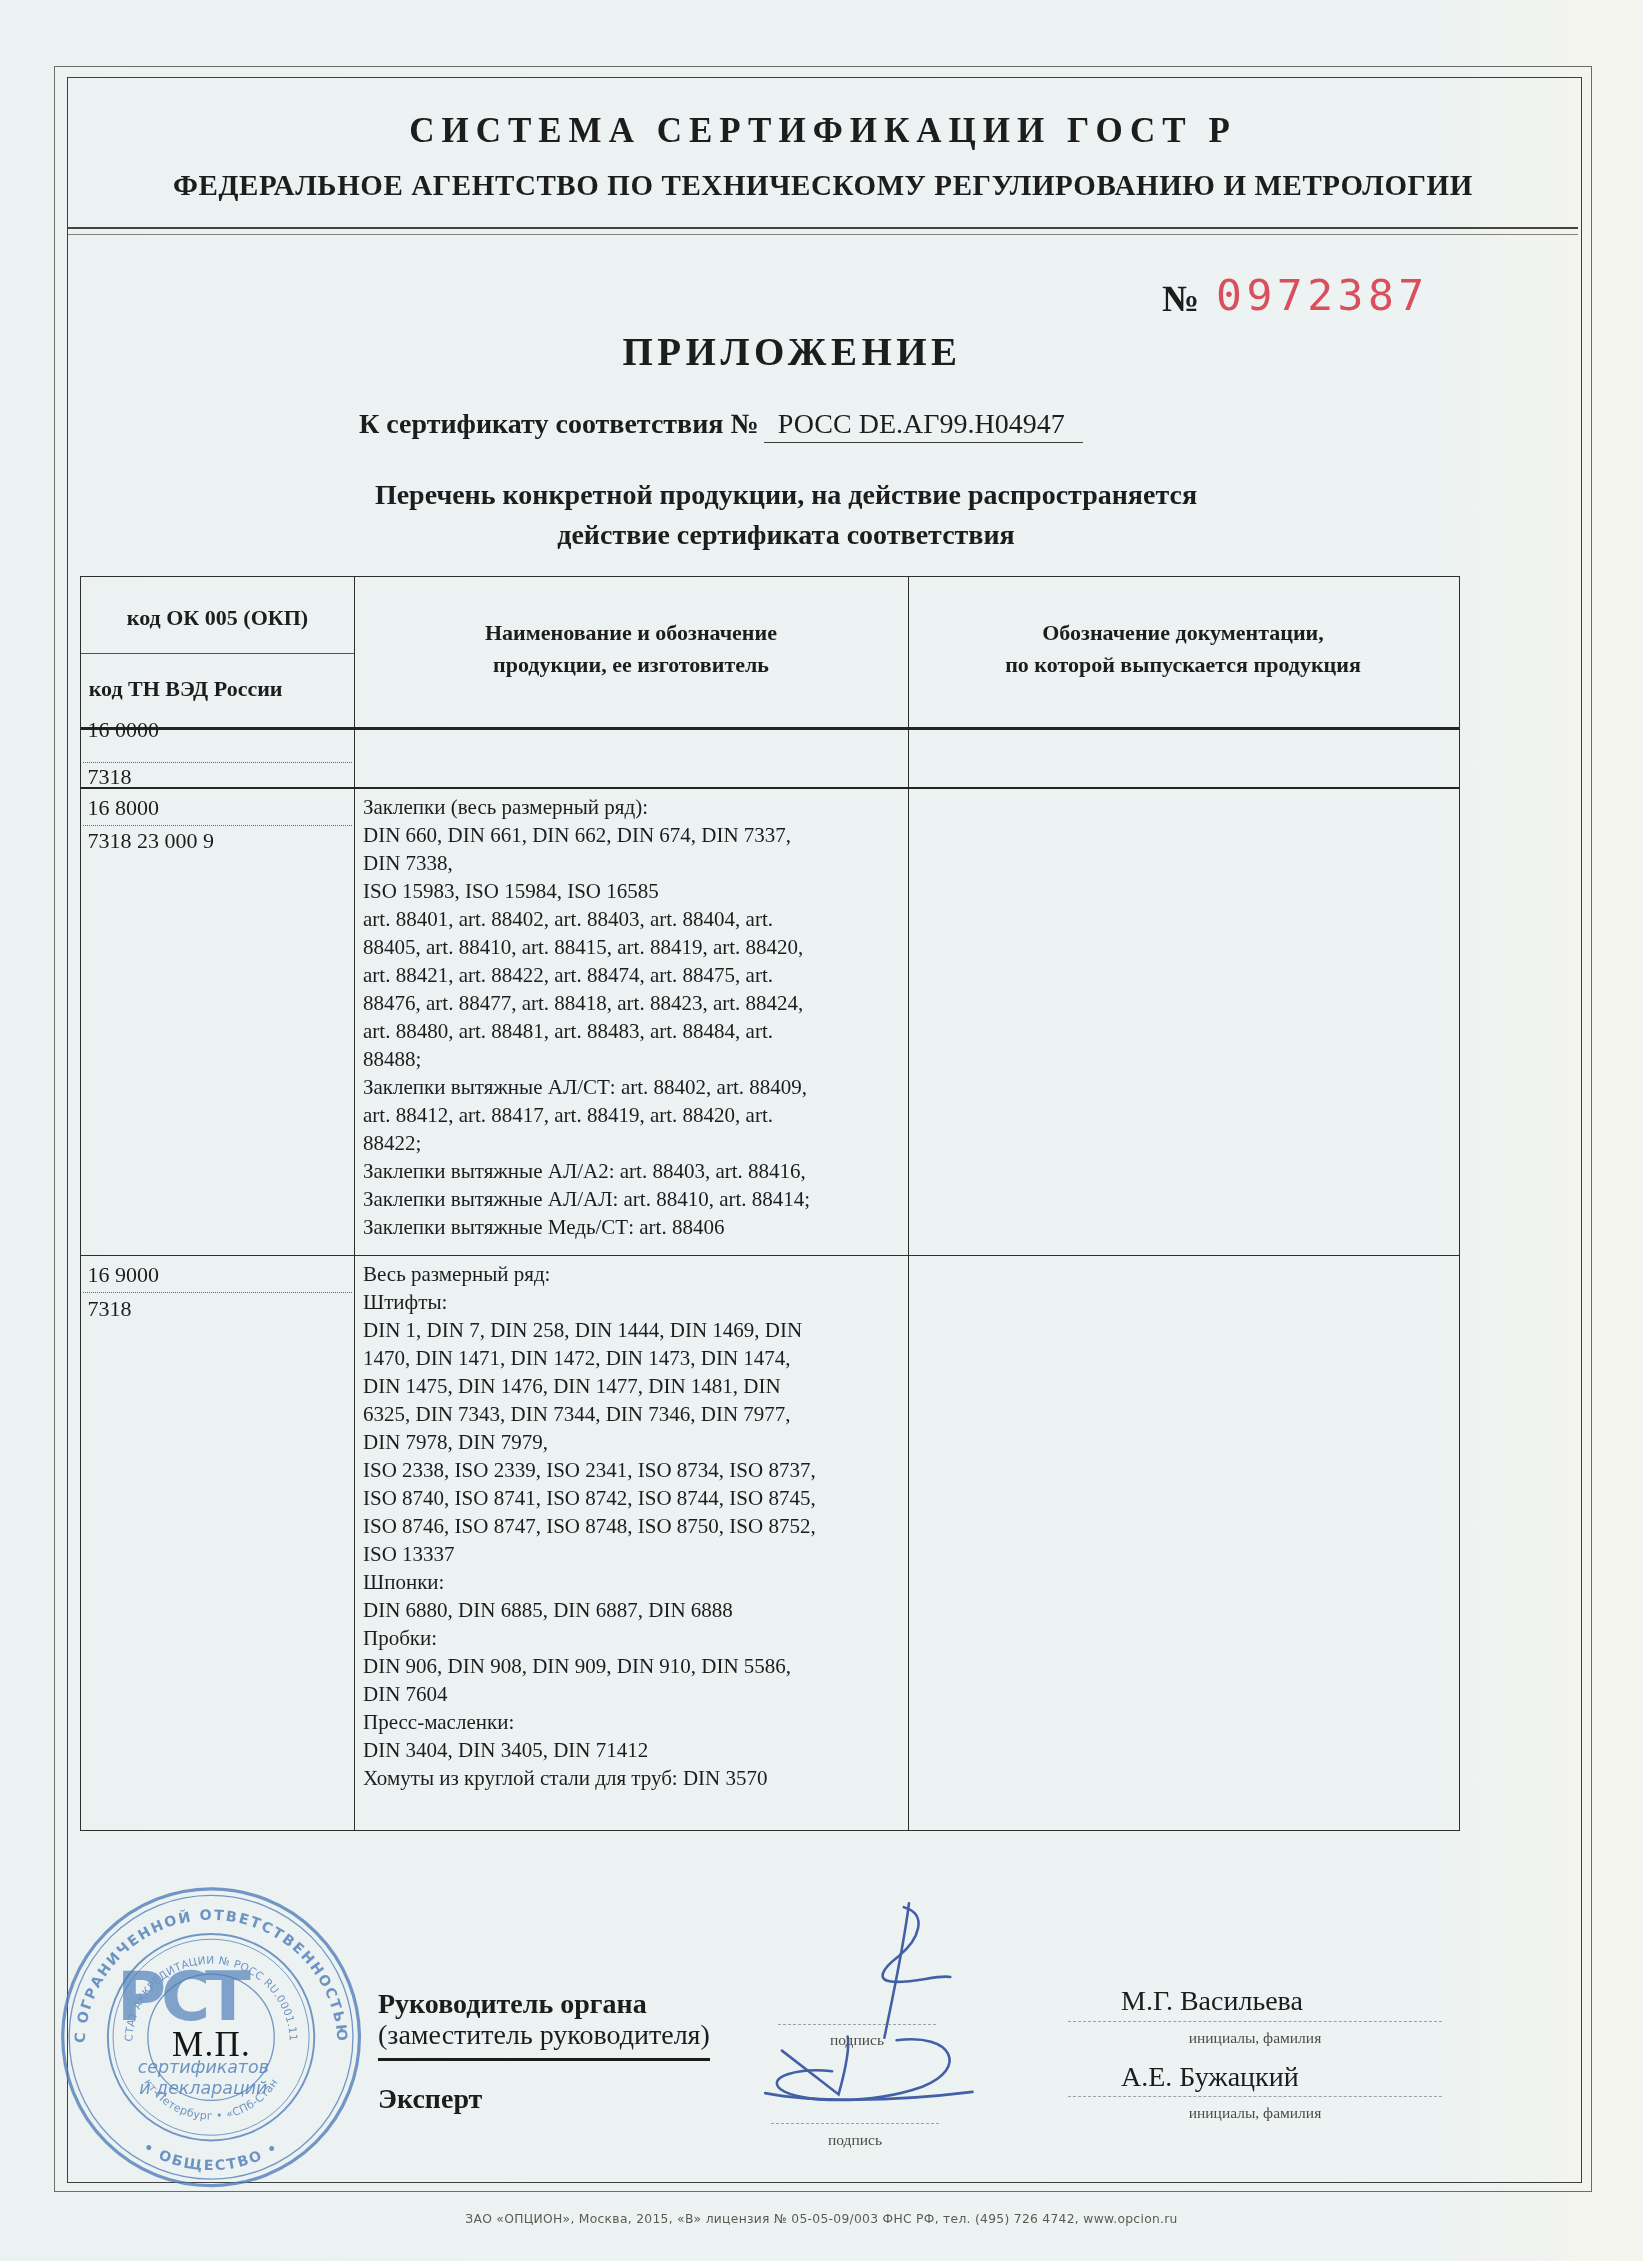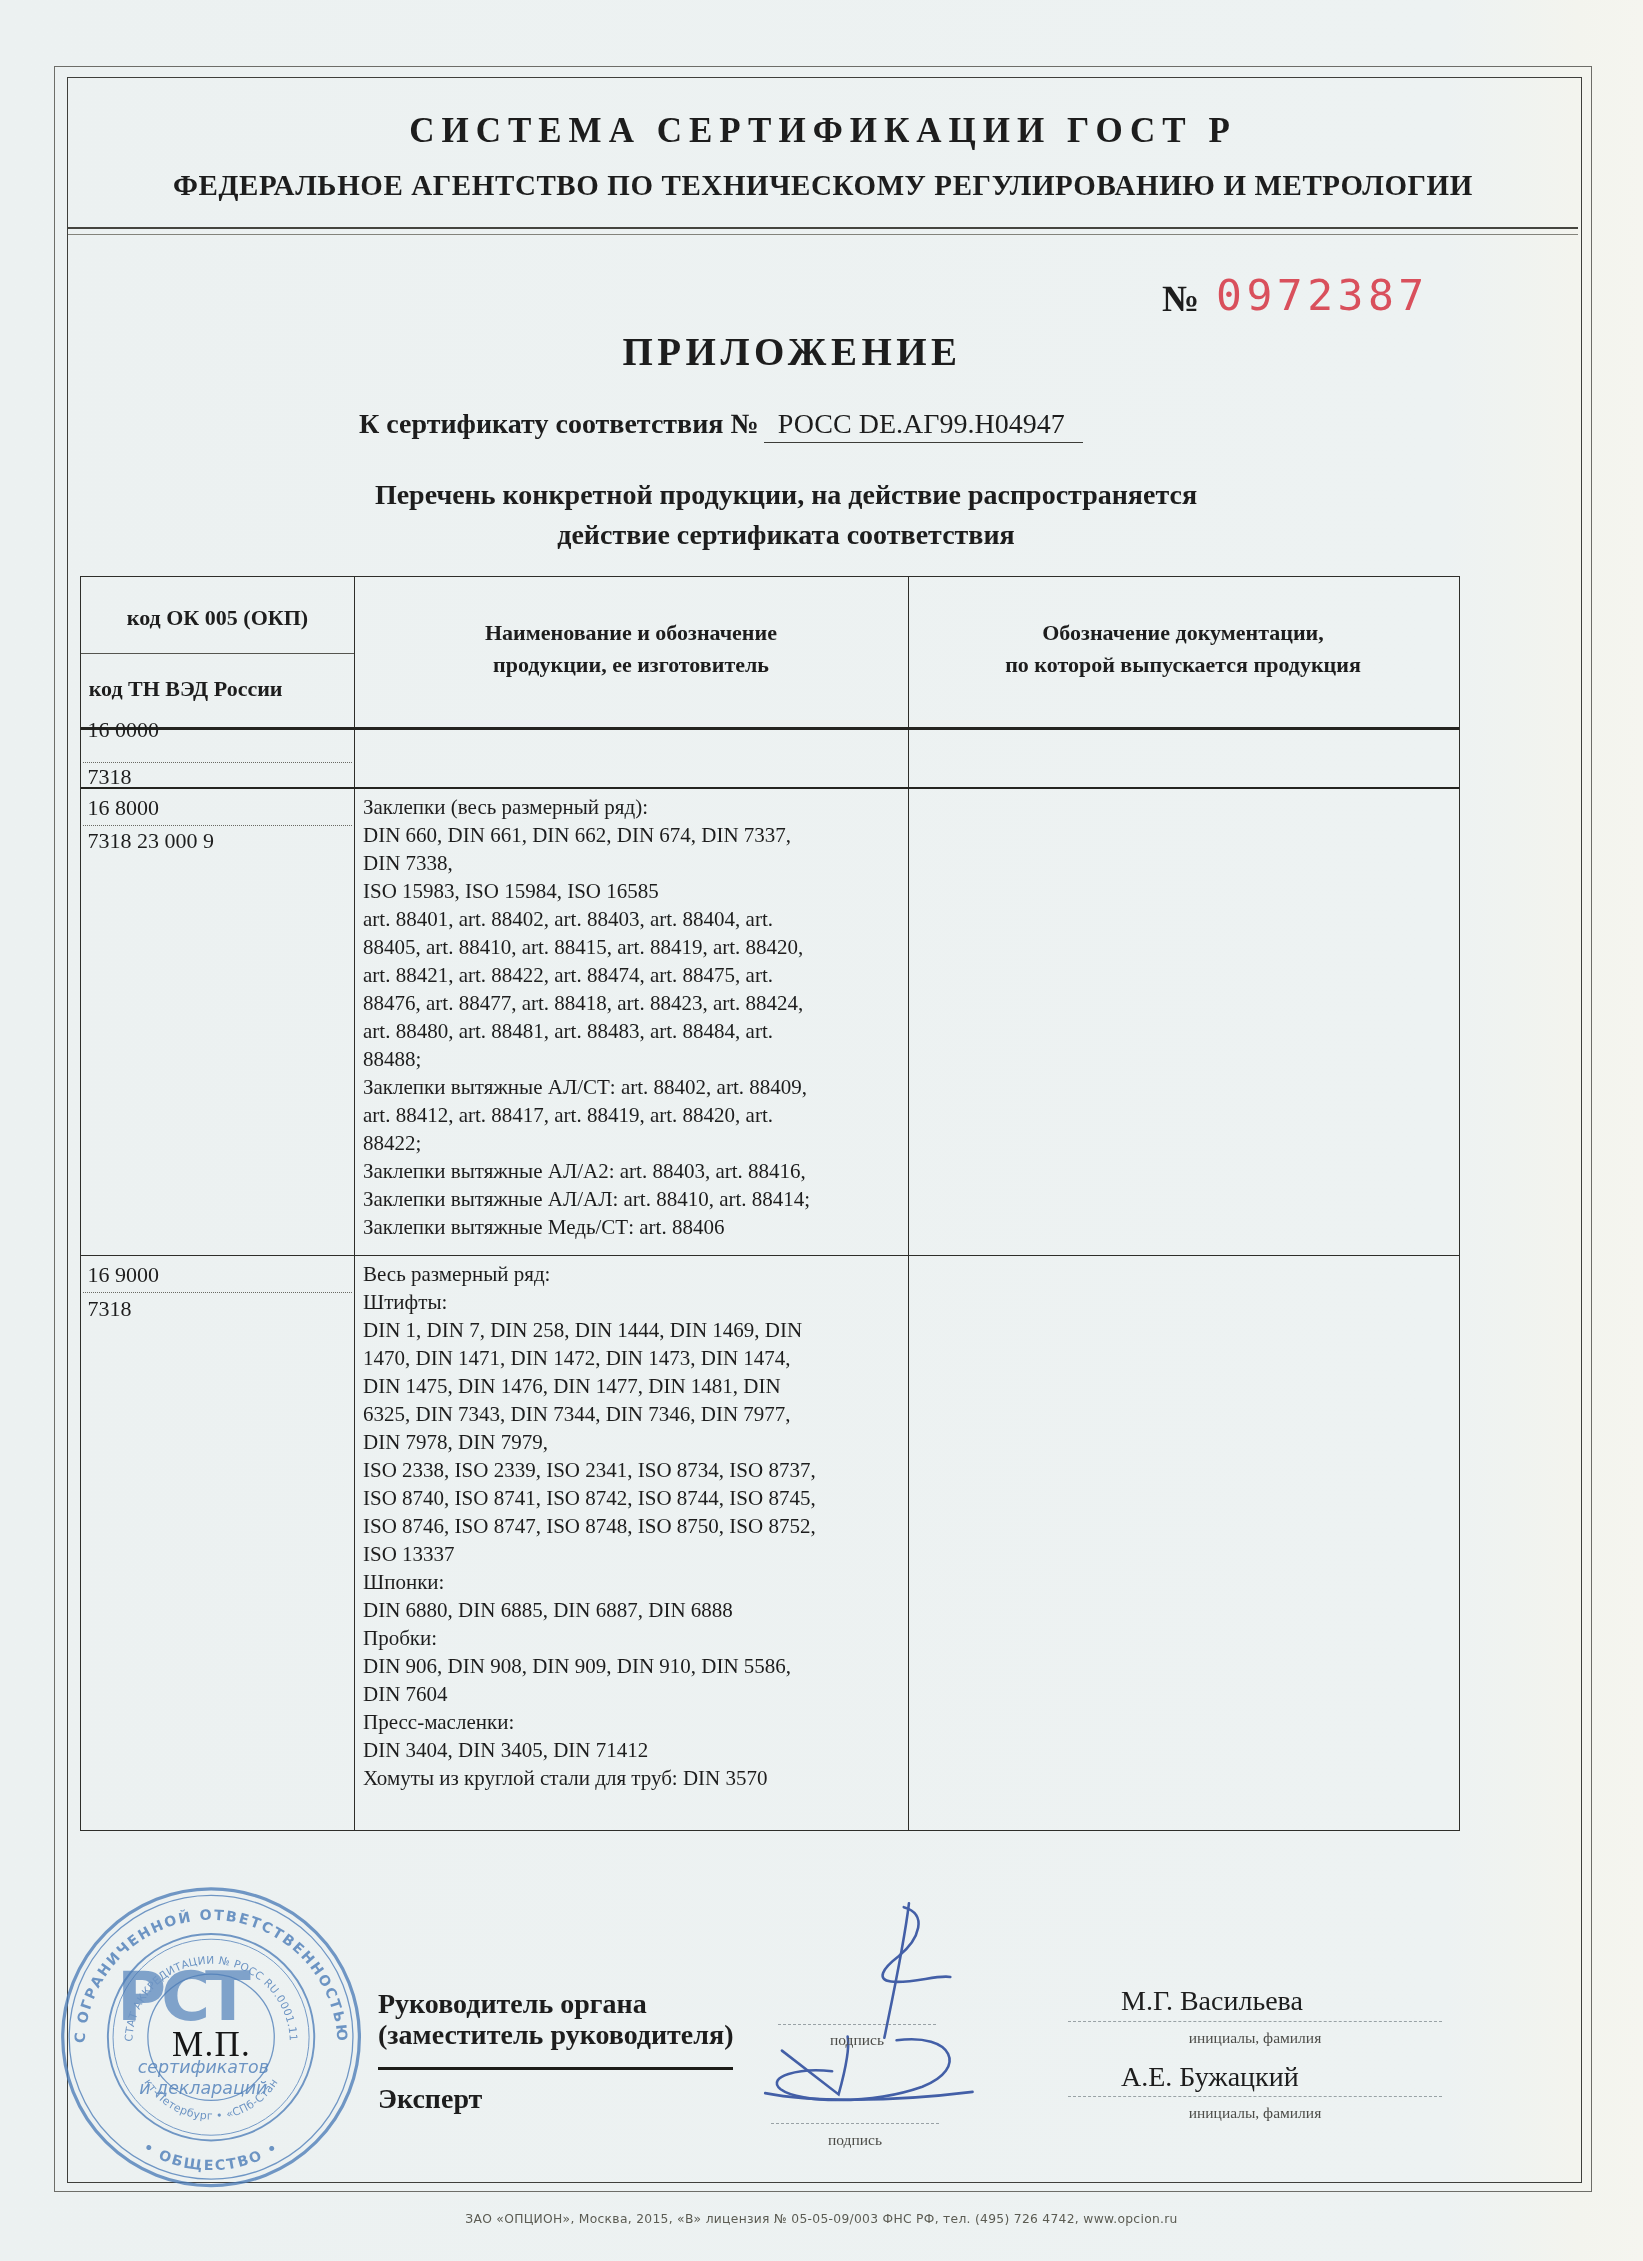--- a/index.html
+++ b/index.html
@@ -40,22 +40,22 @@
   .h-r2{position:absolute;left:0;top:678px;width:100%;height:0;border-top:1.9px solid #2e2e2a;}
   .h-col1{position:absolute;left:0;top:76px;width:273px;height:0;border-top:1.3px solid #55554f;}
   .cell{position:absolute;font-size:22px;line-height:28px;}
   .bold{font-weight:bold;}
   .center{text-align:center;}
   .prelines{white-space:pre-line;}
   .dotline{border-top:1.9px dotted #6a6a64;height:0;}
 
   
   .role1{position:absolute;left:378px;top:1988px;font-size:28px;font-weight:bold;white-space:nowrap;}
-  .role2{position:absolute;left:378px;top:2019px;font-size:28px;font-weight:bold;white-space:nowrap;
-         border-bottom:3.9px solid #1c1c18;padding-bottom:16px;}
+  .role2{position:absolute;left:378px;top:2019px;font-size:28px;font-weight:normal;white-space:nowrap;
+         border-bottom:3.9px solid #1c1c18;padding-bottom:7px;}
   .role3{position:absolute;left:378px;top:2083px;font-size:28px;font-weight:bold;}
   .sigline{position:absolute;border-bottom:1.9px dashed #99a2a6;height:0;}
   .caption{position:absolute;font-size:15.5px;color:#4c4c48;text-align:center;}
   .name{position:absolute;font-size:28px;white-space:nowrap;margin-left:24px;}
   .mp{position:absolute;left:172px;top:2025px;font-size:35px;color:#161616;letter-spacing:1.3px;}
   .footer{position:absolute;left:0;top:2212px;width:1643px;text-align:center;
         font-family:"DejaVu Sans","Liberation Sans",sans-serif;
         font-size:12.3px;color:#5b5b52;letter-spacing:0.3px;}
   .stamp-svg{position:absolute;left:55px;top:1877px;}
   .sig-svg{position:absolute;}

